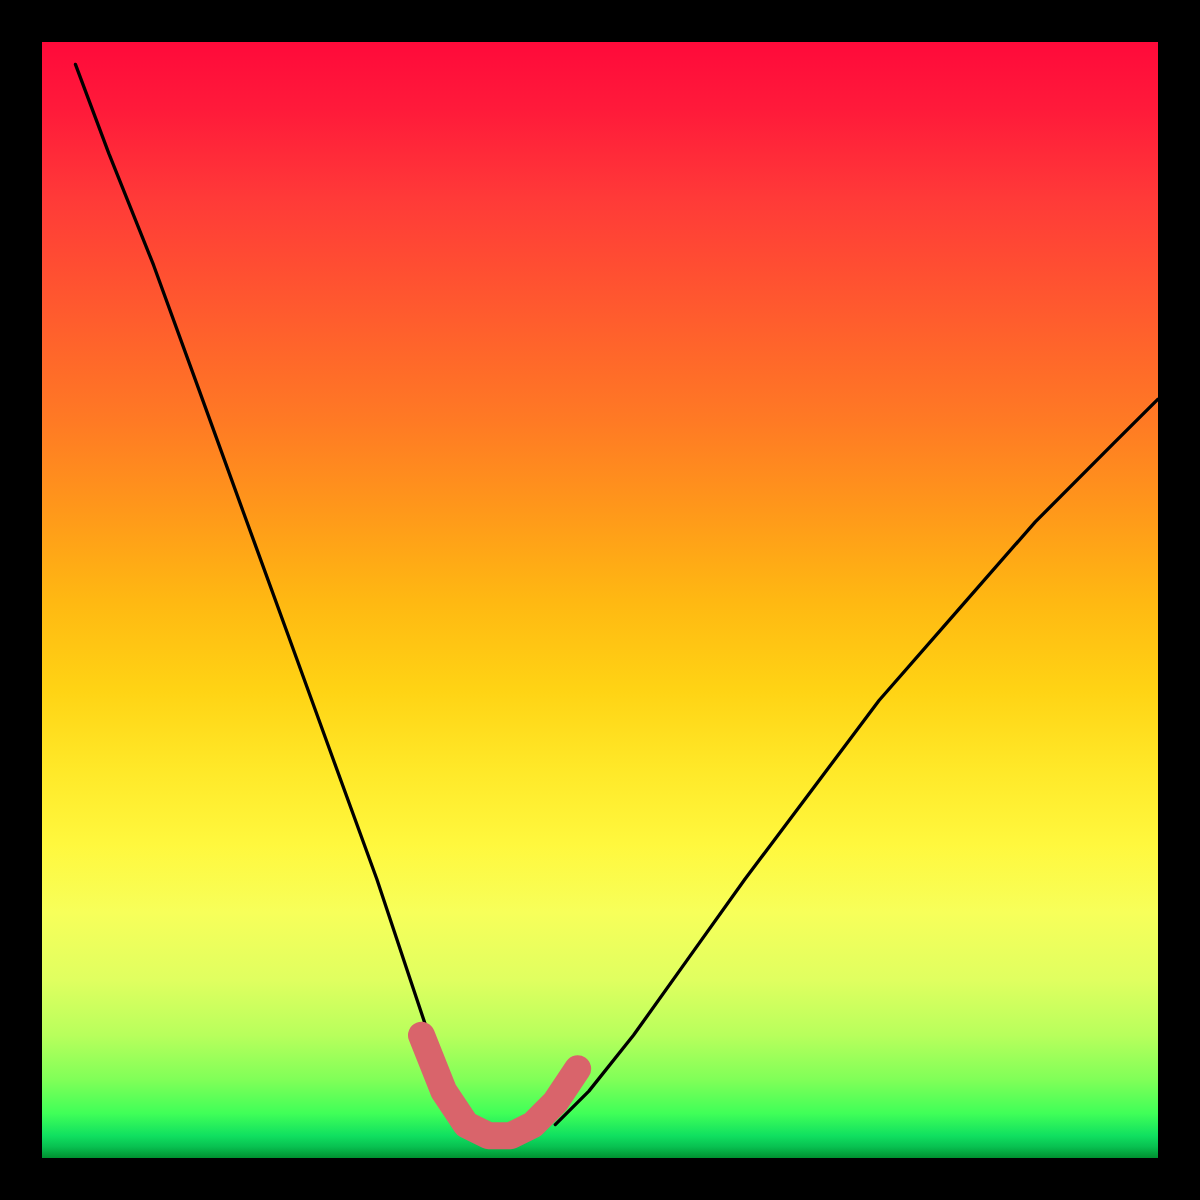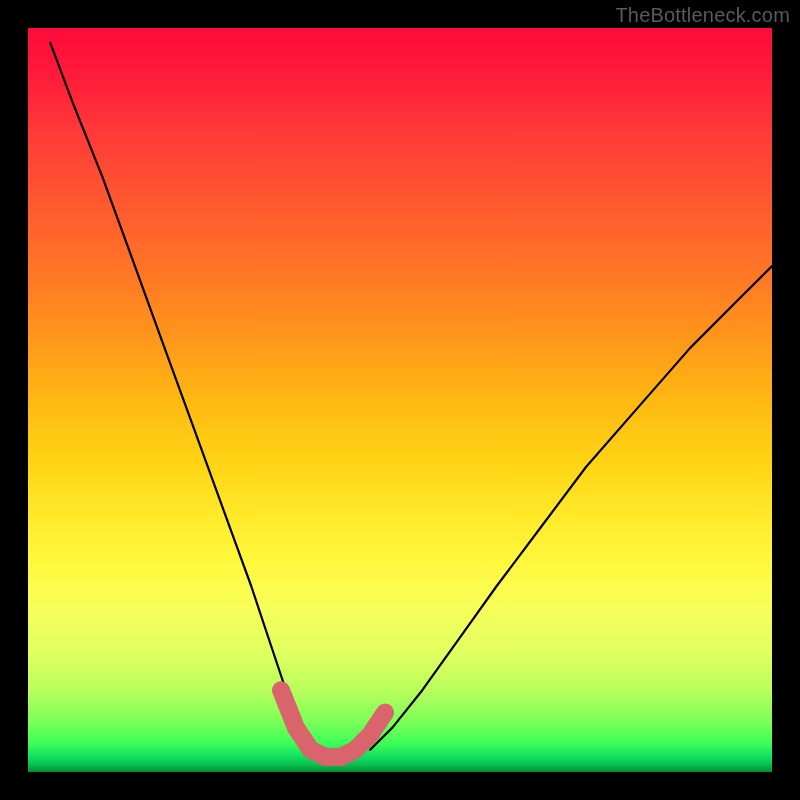--- a/index.html
+++ b/index.html
@@ -64,21 +64,20 @@
     left: 0;
     width: 744px;
     height: 744px;
     overflow: visible;
   }
 </style>
 </head>
 <body>
 
 <div class="frame">
-  <div class="watermark">TheBottleneck.com</div>
 
   <div class="plot">
     <svg class="curves" viewBox="0 0 744 744" preserveAspectRatio="none">
       <g>
           <path d="M22.3 14.9 L44.6 74.4 L74.4 148.8 L104.2 230.6 L133.9 312.5 L163.7 394.3 L193.4 476.2 L223.2 558.0 L245.5 625.0 L260.4 669.6 L275.3 706.8 L282.7 721.7" fill="none" stroke="#000000" stroke-width="2.2" stroke-linecap="round" stroke-linejoin="round"></path>
           <path d="M342.2 721.7 L364.6 699.4 L394.3 662.2 L431.5 610.1 L468.7 558.0 L513.4 498.5 L558.0 439.0 L610.1 379.4 L662.2 319.9 L714.2 267.8 L744.0 238.1" fill="none" stroke="#000000" stroke-width="2.2" stroke-linecap="round" stroke-linejoin="round"></path>
           <path d="M253.0 662.2 L267.8 699.4 L282.7 721.7 L297.6 729.1 L312.5 729.1 L327.4 721.7 L342.2 706.8 L357.1 684.5" fill="none" stroke="#d9646b" stroke-width="18" stroke-linecap="round" stroke-linejoin="round"></path>
         </g>
     </svg>
   </div>

